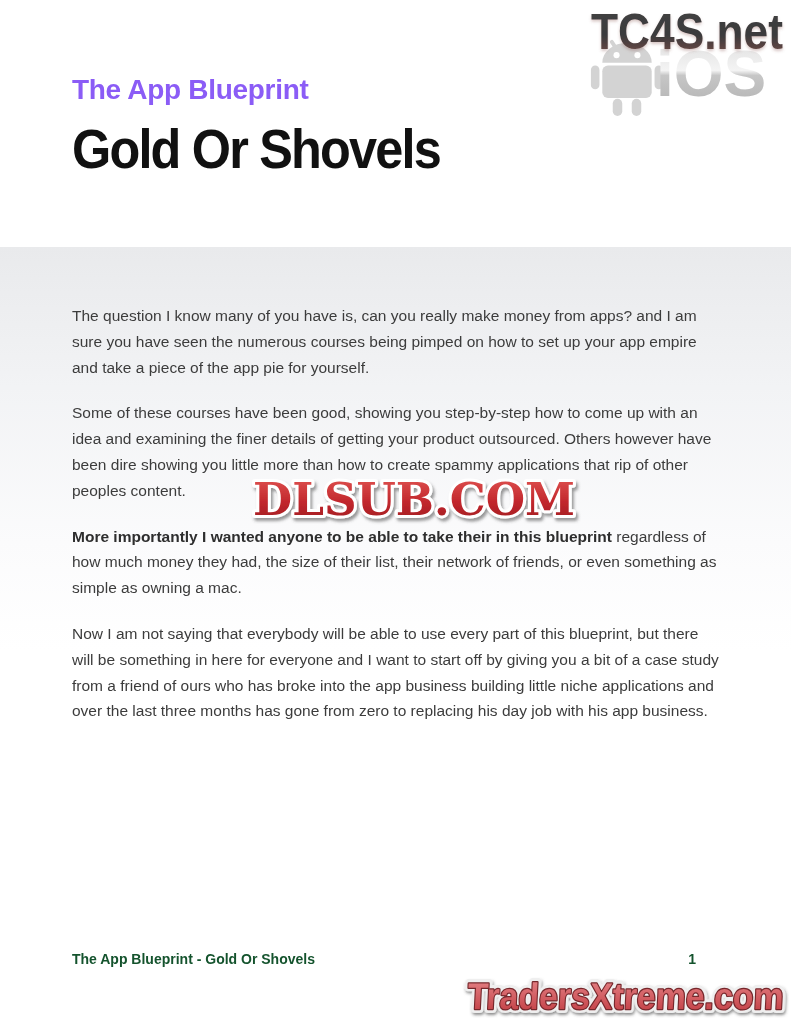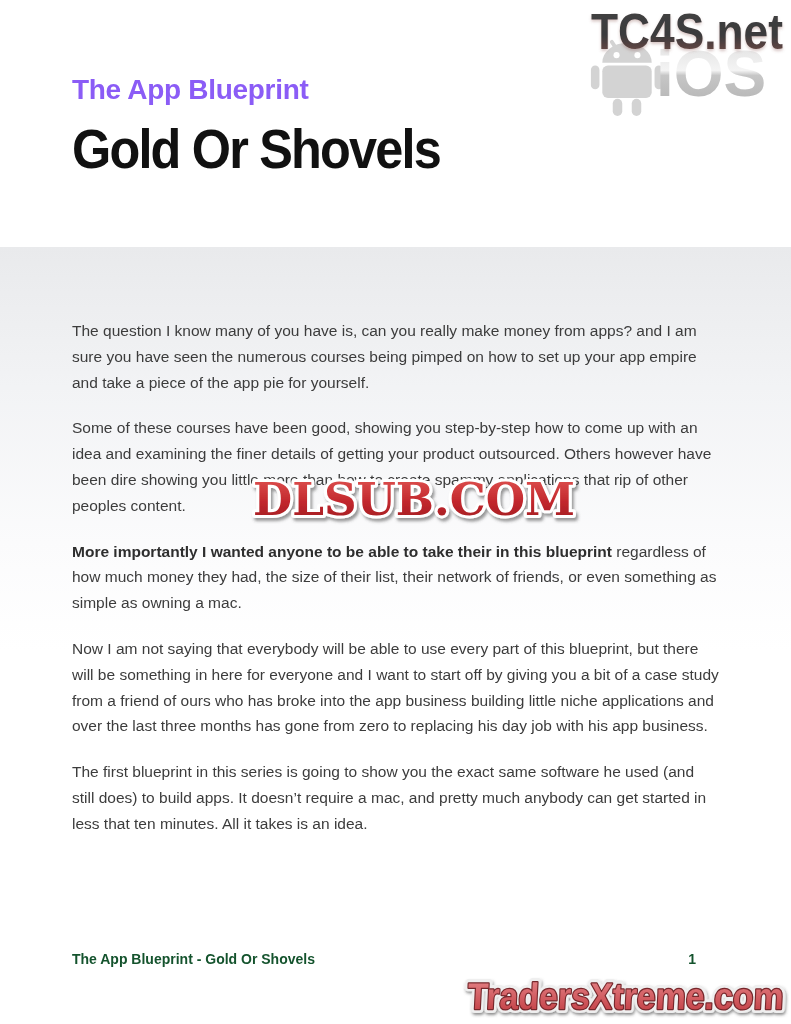--- a/index.html
+++ b/index.html
@@ -28,21 +28,21 @@
   
   .logo-top{position:absolute;top:0;right:4px;width:204px;height:130px;text-decoration:underline;}
   .logo-ios{position:absolute;top:36px;right:8px;z-index:1;}
   .logo-robot{position:absolute;top:36px;left:6px;z-index:1;}
   .logo-tc4s{position:absolute;top:2px;right:0;z-index:2;}
   
   .body-copy{
     position:absolute;top:302px;left:72px;width:648px;
     font-size:15.5px;line-height:25.8px;color:#3c3c3c;
   }
-  .para{margin:16px 0 20px 0;}
+  .para{margin:1px 0 20px 0;}
   .seg-bold{font-weight:bold;color:#2e2e2e;}
   .seg-underline{}
   
   .watermark{
     position:absolute;top:470px;left:calc(50% + 18px);
     transform:translateX(-50%);z-index:5;
   }
   
   .footer{
     position:absolute;top:951px;left:72px;width:624px;
@@ -101,21 +101,20 @@
   </div>
 
   <div class="kicker">The App Blueprint</div>
   <div class="doc-title">Gold Or Shovels</div>
 
   <div class="body-copy">
       <p class="para"><span>The question I know many of you have is, can you really make money from apps? and I am sure you have seen the numerous courses being pimped on how to set up your app empire and take a piece of the app pie for yourself.</span></p>
       <p class="para"><span>Some of these courses have been good, showing you step-by-step how to come up with an idea and examining the finer details of getting your product outsourced. Others however have been dire showing you little more than how to create spammy applications that rip of other peoples content.</span></p>
       <p class="para"><span class="seg-bold">More importantly I wanted anyone to be able to take their in this blueprint</span><span> regardless of how much money they had, the size of their list, their network of friends, or even something as simple as owning a mac.</span></p>
       <p class="para"><span>Now I am not saying that everybody will be able to use </span><span class="seg-underline">every part</span><span> of this blueprint, but there will be something in here for everyone and I want to start off by giving you a bit of a case study from a friend of ours who has broke into the app business building little niche applications and over the last three months has gone from zero to replacing his day job with his app business.</span></p>
-      <p class="para"><span>The first blueprint in this series is going to show you the exact same software he used (and still does) to build apps. It doesn’t require a mac, and pretty much anybody can get started in less that ten minutes. All it takes is an idea.</span></p>
     </div>
 
   <svg class="watermark" width="344" height="60" viewBox="0 0 344 60">
     <defs>
       <linearGradient id="dlGrad" x1="0" y1="0" x2="0" y2="1">
         <stop offset="0%" stop-color="#e25653"></stop>
         <stop offset="55%" stop-color="#c2272d"></stop>
         <stop offset="100%" stop-color="#9c1a21"></stop>
       </linearGradient>
       <filter id="dlShadow" x="-20%" y="-20%" width="140%" height="160%">

